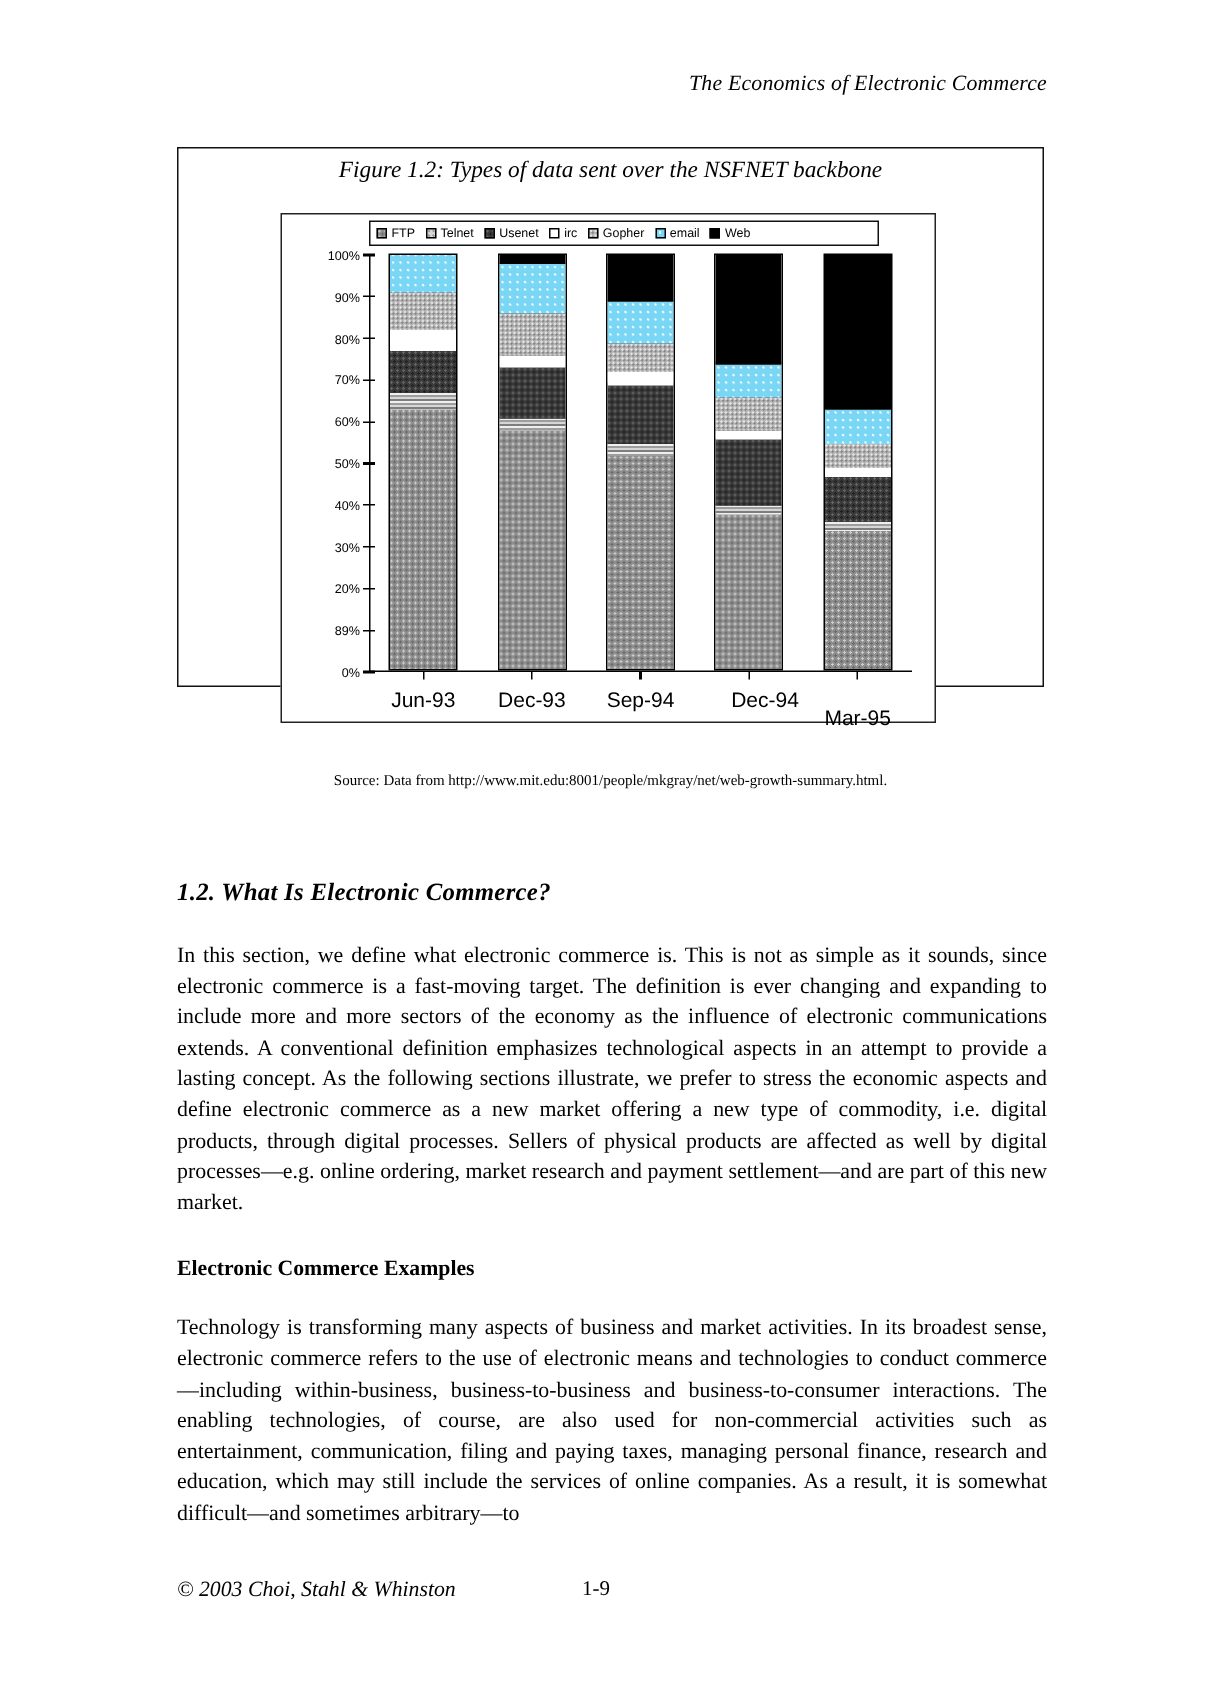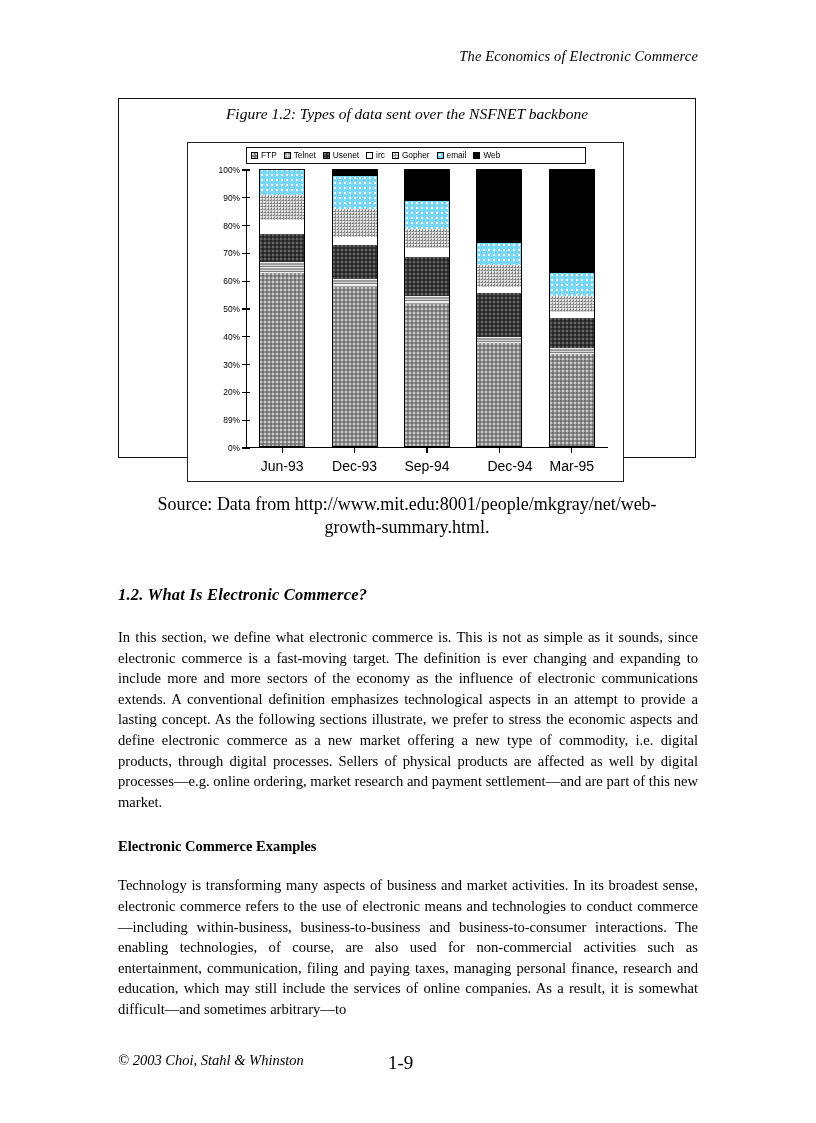--- a/index.html
+++ b/index.html
@@ -224,24 +224,24 @@
     left: 0;
     width: 100%;
     height: 1.2px;
     background: #000;
   }
 
   
   .source-box {
     position: absolute;
     left: 0;
-    top: 394px;
+    top: 416px;
     width: 100%;
     text-align: center;
-    font-size: 18px;
+    font-size: 10px;
     line-height: 1.25;
     padding: 0 28px;
     box-sizing: border-box;
   }
 
   
   .content {
     position: absolute;
     left: 118px;
     top: 585px;
@@ -277,21 +277,21 @@
   .footer-copy {
     position: absolute;
     left: 0; top: 0;
     font-style: italic;
     font-size: 14.5px;
   }
   .footer-page {
     position: absolute;
     left: 270px;
     top: 0;
-    font-size: 19px;
+    font-size: 14px;
   }
 </style>
 </head>
 <body>
 
 <div class="page">
 
   <div class="running-head">The Economics of Electronic Commerce</div>
 
   <div class="figure-box">
@@ -431,21 +431,21 @@
             <div class="seg-div" style="bottom: 127.88px;"></div>
             <div class="seg fill-irc" style="height: 5.56px; bottom: 127.88px;"></div>
             <div class="seg-div" style="bottom: 133.44px;"></div>
             <div class="seg fill-gopher" style="height: 16.68px; bottom: 133.44px;"></div>
             <div class="seg-div" style="bottom: 150.12px;"></div>
             <div class="seg fill-email" style="height: 22.24px; bottom: 150.12px;"></div>
             <div class="seg-div" style="bottom: 172.36px;"></div>
             <div class="seg fill-web" style="height: 105.64px; bottom: 172.36px;"></div>
           </div>
           <div class="xtick" style="left: 325.1px;"></div>
-          <div class="xlabel" style="left: 325.8px;">Mar-95</div>
+          <div class="xlabel" style="left: 325.8px; margin-top: 12px;">Mar-95</div>
         </div>
 
     </div>
 
     <div class="source-box">Source: Data from http://www.mit.edu:8001/people/mkgray/net/web-growth-summary.html.</div>
 
   </div>
 
   <div class="content">
     <h2 class="sec-head">1.2. What Is Electronic Commerce?</h2>

